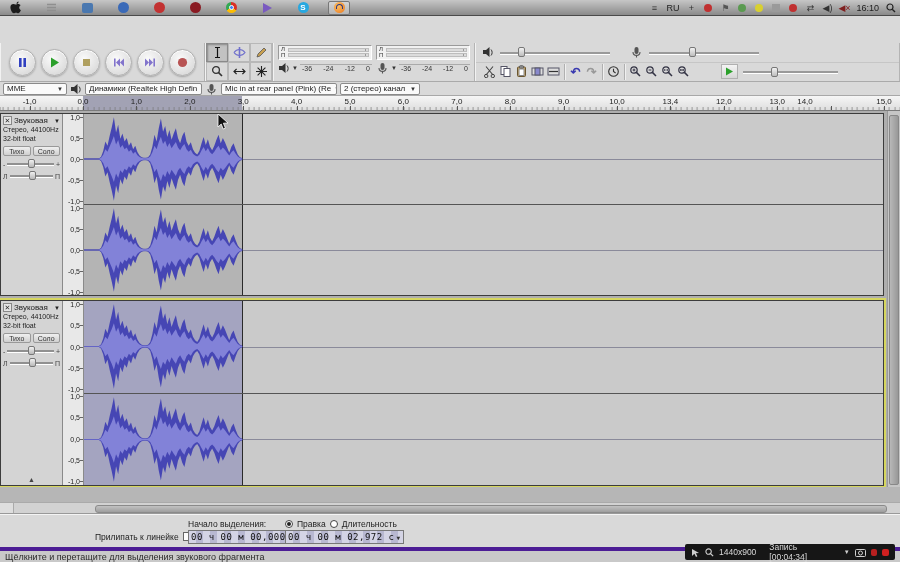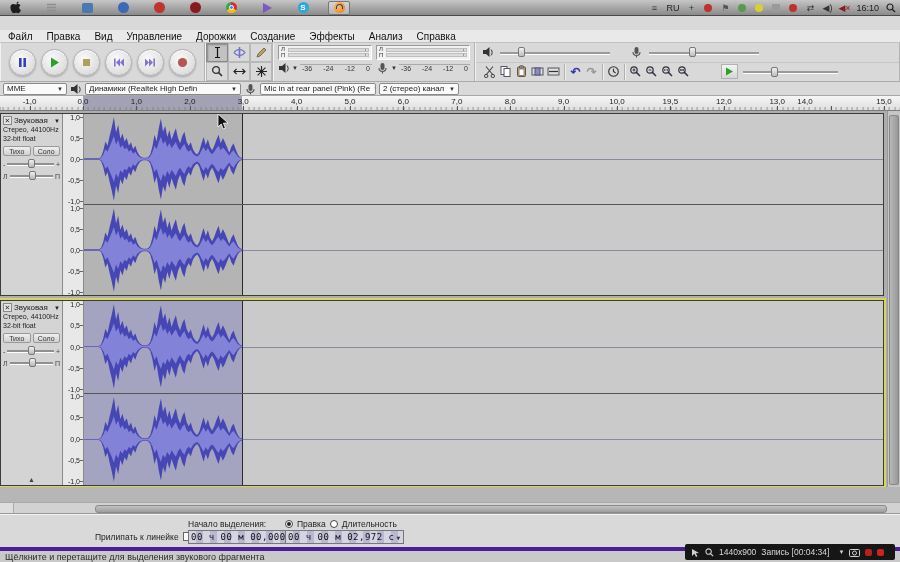--- a/index.html
+++ b/index.html
@@ -218,31 +218,20 @@
       <span class="tray-ic">
         <svg width="10" height="10" viewBox="0 0 10 10">
             <circle cx="4" cy="4" r="3" fill="none" stroke="#222" stroke-width="1.2"></circle>
             <line x1="6.2" y1="6.2" x2="9" y2="9" stroke="#222" stroke-width="1.4"></line>
           </svg>
       </span>
     </div>
   </div>
 
 
-  <div id="menu-bar">
-      <span class="menu-item">Файл</span>
-      <span class="menu-item">Правка</span>
-      <span class="menu-item">Вид</span>
-      <span class="menu-item">Управление</span>
-      <span class="menu-item">Дорожки</span>
-      <span class="menu-item">Создание</span>
-      <span class="menu-item">Эффекты</span>
-      <span class="menu-item">Анализ</span>
-      <span class="menu-item">Справка</span>
-    </div>
 
   <div id="toolbar">
     <div id="transport" class="tb-section">
         <div class="t-btn">
           <svg width="13" height="13" viewBox="0 0 13 13">
             <rect x="3" y="2" width="2.6" height="9" fill="#3040c0"></rect>
             <rect x="7.4" y="2" width="2.6" height="9" fill="#3040c0"></rect>
           </svg>
         </div>
         <div class="t-btn">
@@ -485,21 +474,21 @@
     <span class="combo" style="width:64px">
       <span>MME</span>
         <span class="chev">▼</span>
       </span>
     <span class="mini-ic" id="dev-speaker">
         <svg width="12" height="12" viewBox="0 0 12 12">
           <polygon points="1,4 4,4 7.5,1 7.5,11 4,8 1,8" fill="#333"></polygon>
           <path d="M9 3.5 C10.5 5 10.5 8 9 9.5" fill="none" stroke="#333"></path>
         </svg>
       </span>
-    <span class="combo" style="width:156px">
+    <span class="combo" style="width:117px">
       <span>Динамики (Realtek High Defin</span>
         <span class="chev">▼</span>
       </span>
     <span class="mini-ic" id="dev-mic">
         <svg width="13" height="12" viewBox="0 0 13 12">
           <rect x="4.5" y="1" width="4" height="7" rx="2" fill="#555"></rect>
           <path d="M3 6 c0 4.5 7 4.5 7 0 M6.5 9.5 v2" fill="none" stroke="#555" stroke-width="1.1"></path>
         </svg>
       </span>
     <span class="combo" style="width:116px">
@@ -532,21 +521,21 @@
       <span class="ruler-lab" style="left: 403.4px;">6,0</span>
       <span class="ruler-tick" style="left: 403.4px;"></span>
       <span class="ruler-lab" style="left: 456.8px;">7,0</span>
       <span class="ruler-tick" style="left: 456.8px;"></span>
       <span class="ruler-lab" style="left: 510.2px;">8,0</span>
       <span class="ruler-tick" style="left: 510.2px;"></span>
       <span class="ruler-lab" style="left: 563.6px;">9,0</span>
       <span class="ruler-tick" style="left: 563.6px;"></span>
       <span class="ruler-lab" style="left: 617px;">10,0</span>
       <span class="ruler-tick" style="left: 617px;"></span>
-      <span class="ruler-lab" style="left: 670.4px;">19,5</span>
+      <span class="ruler-lab" style="left: 670.4px;">13,4</span>
       <span class="ruler-tick" style="left: 670.4px;"></span>
       <span class="ruler-lab" style="left: 723.8px;">12,0</span>
       <span class="ruler-tick" style="left: 723.8px;"></span>
       <span class="ruler-lab" style="left: 777.2px;">13,0</span>
       <span class="ruler-tick" style="left: 777.2px;"></span>
       <span class="ruler-lab" style="left: 805px;">14,0</span>
       <span class="ruler-tick" style="left: 830.6px;"></span>
       <span class="ruler-lab" style="left: 884px;">15,0</span>
       <span class="ruler-tick" style="left: 884px;"></span>
     </div>
@@ -749,21 +738,21 @@
           <path d="M1 1 L1 8 L3.4 5.8 L5 9 L6.4 8.3 L4.8 5.2 L8 5 Z" fill="#cfcfcf"></path>
         </svg>
     </span>
     <span class="mini-ic">
       <svg width="9" height="9" viewBox="0 0 10 10">
           <circle cx="4" cy="4" r="3" fill="none" stroke="#cfcfcf" stroke-width="1.2"></circle>
           <line x1="6.2" y1="6.2" x2="9" y2="9" stroke="#cfcfcf" stroke-width="1.4"></line>
         </svg>
     </span>
     <span>1440x900</span>
-    <span style="">Запись [00:04:34]</span>
+    <span style="margin-left:8px">Запись [00:04:34]</span>
     <span class="chev" style="color:#cfcfcf;margin-left:4px">▼</span>
     <span class="mini-ic">
       <svg width="11" height="9" viewBox="0 0 11 9">
           <rect x="0.5" y="1.5" width="10" height="7" rx="1" fill="none" stroke="#cfcfcf"></rect>
           <circle cx="5.5" cy="5" r="2" fill="none" stroke="#cfcfcf"></circle>
         </svg>
     </span>
     <span class="rec-dot" style="background:#b82020"></span>
     <span class="rec-dot" style="background:#d02020"></span>
   </div>

